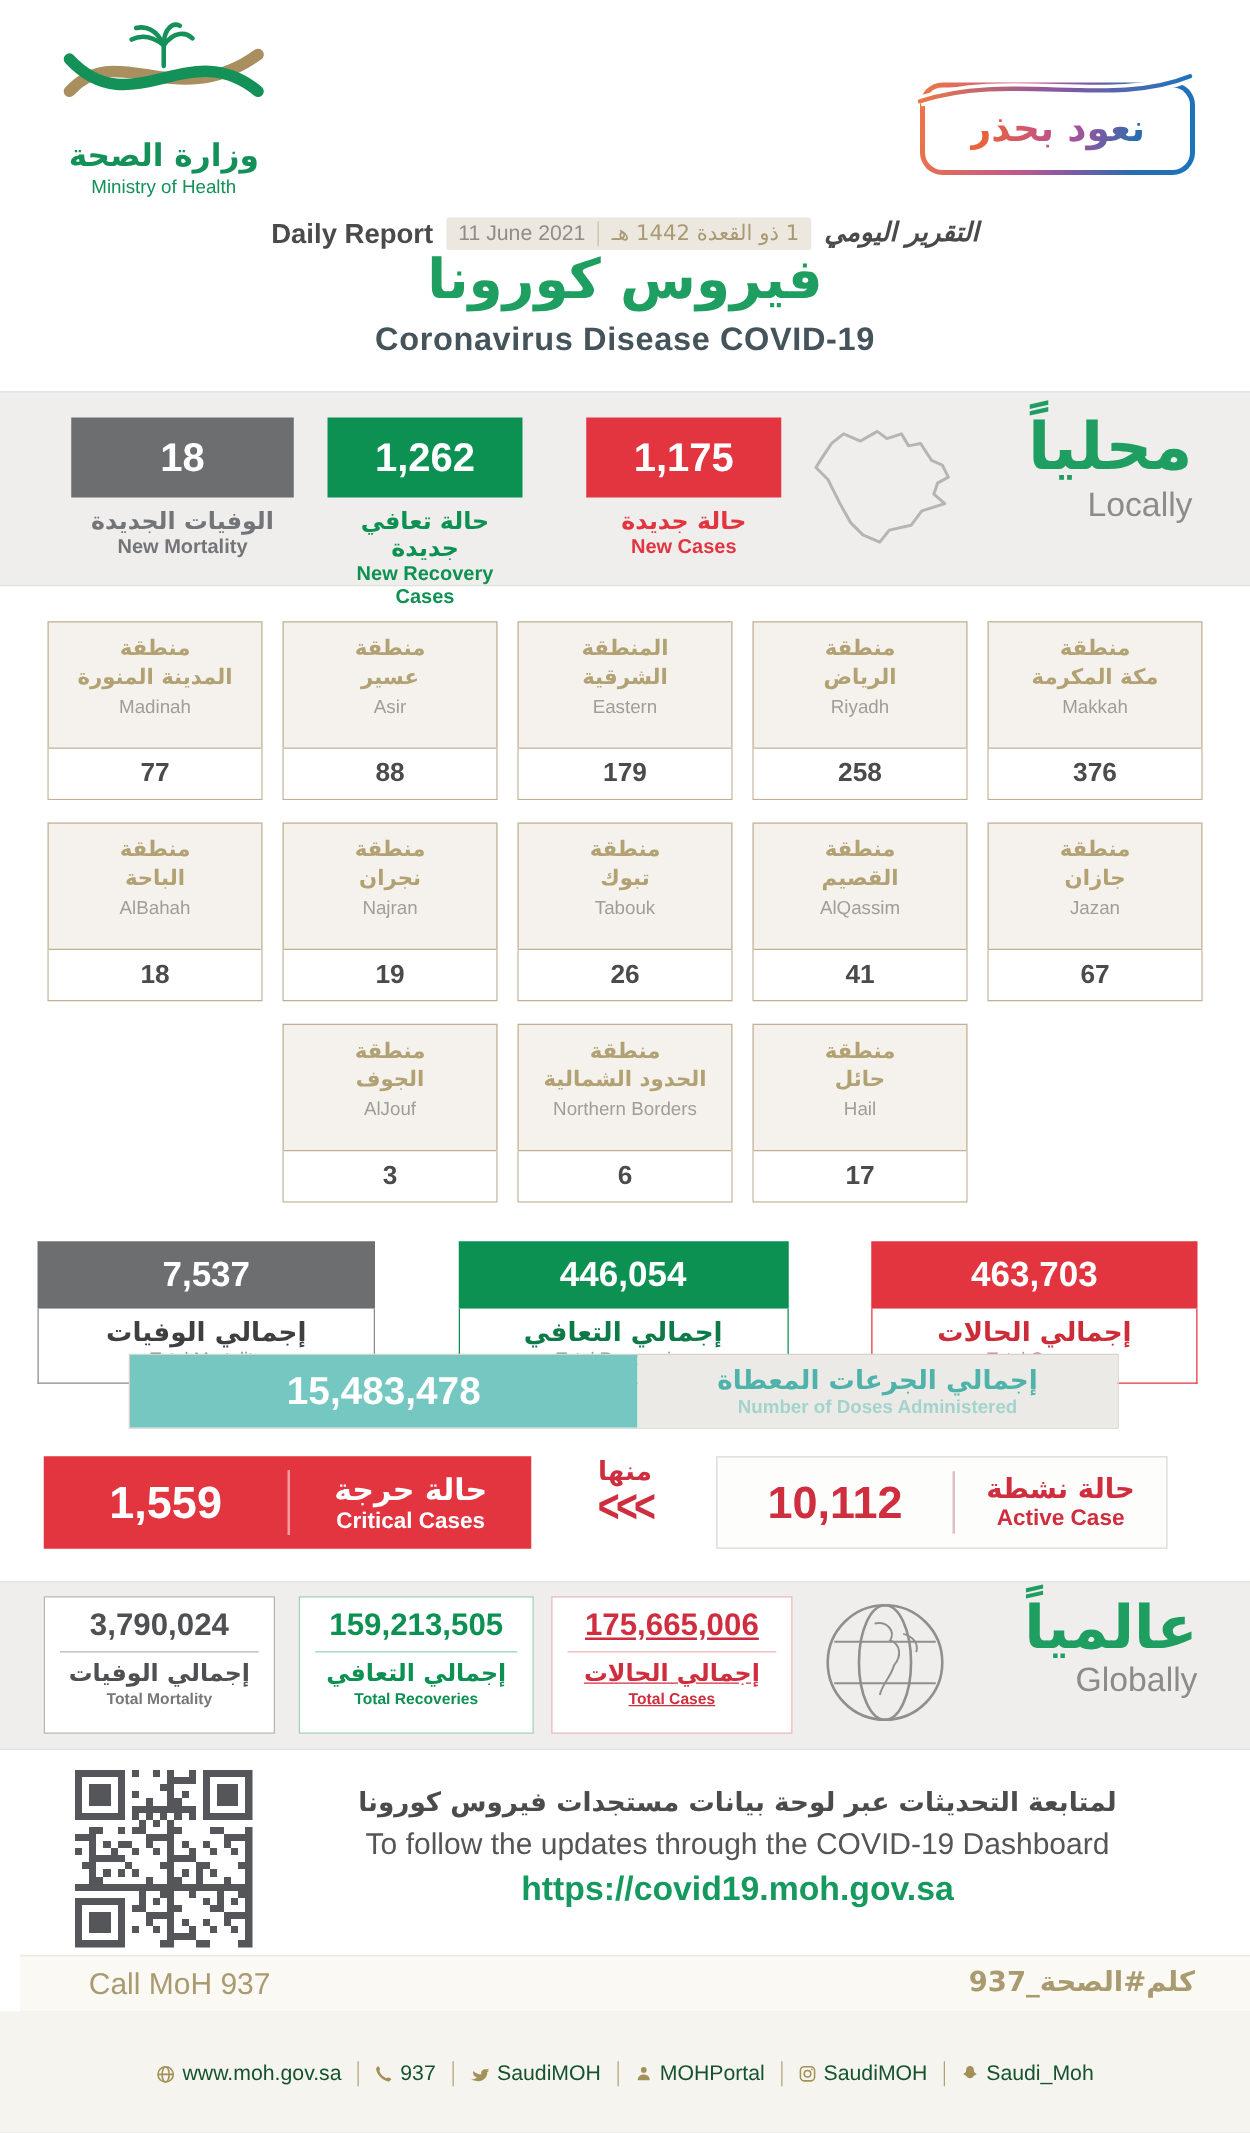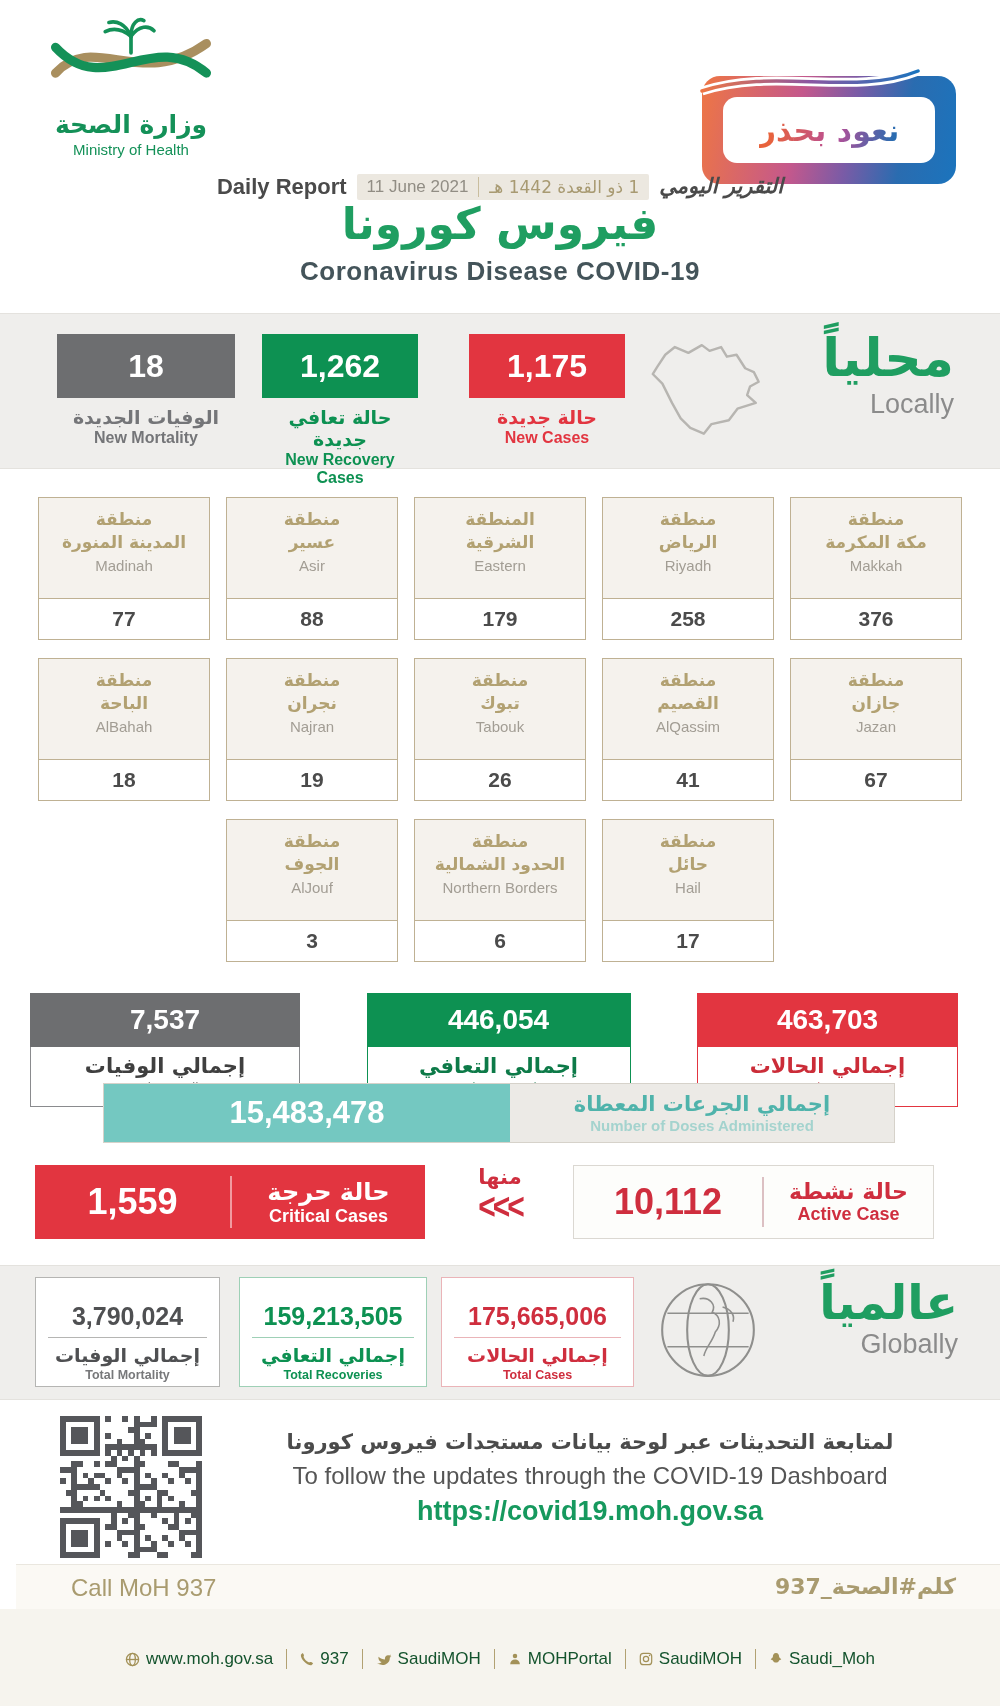--- a/index.html
+++ b/index.html
@@ -6,21 +6,21 @@
   .page{position:relative;width:1000px;height:1706px;margin:0 auto;background:#fff;overflow:hidden;
         font-family:"Liberation Sans",sans-serif;color:#4a4a4a;}
   .ar{font-family:"DejaVu Sans",sans-serif;}
 
   
   .logo{position:absolute;left:36px;top:16px;width:190px;text-align:center;}
   .logo svg{display:block;margin:0 auto;}
   .logo-ar{font-size:25px;font-weight:bold;color:#149158;margin-top:2px;}
   .logo-en{font-size:15px;color:#149158;margin-top:2px;}
 
-  .badge{position:absolute;right:44px;top:76px;width:212px;height:66px;border-radius:18px;padding:21px;
+  .badge{position:absolute;right:44px;top:66px;width:212px;height:66px;border-radius:18px;padding:4px;
          background:linear-gradient(100deg,#ee7644 0%,#c4588c 38%,#7a5ba6 58%,#2a6cb0 78%,#1b74bd 100%);}
   .badge-inner{width:100%;height:100%;border-radius:14px;background:#fff;display:flex;align-items:center;justify-content:center;}
   .badge-text{font-size:30px;font-weight:bold;
               background:linear-gradient(100deg,#e8633c 10%,#b84f97 55%,#2a6cb0 95%);
               -webkit-background-clip:text;background-clip:text;color:transparent;}
   .badge-swoosh{position:absolute;left:-8px;top:-13px;width:230px;height:34px;}
 
   .report-row{position:absolute;top:174px;left:0;width:100%;display:flex;justify-content:center;align-items:flex-start;gap:10px;}
   .rr-en{font-size:22px;font-weight:bold;color:#4a4a4a;}
   .rr-dates{display:flex;align-items:center;background:#ece8e0;padding:3px 10px;border-radius:2px;}
@@ -91,28 +91,28 @@
   .ab-num{width:188px;text-align:center;font-size:36px;font-weight:bold;}
   .avdiv{width:2px;height:50px;background:#dcc0c3;}
   .ab-label{flex:1;text-align:center;}
   .ab-ar{font-size:22px;font-weight:bold;}
   .ab-en{font-size:18px;font-weight:bold;}
 
   
   .band-globally{position:absolute;top:1265px;left:0;width:100%;height:133px;background:#efeeec;
                  border-top:1px solid #e4e2de;border-bottom:1px solid #e4e2de;}
   .gbox{position:absolute;top:11px;background:#fff;border:1.5px solid;box-sizing:border-box;
-        text-align:center;padding:24px 4px 8px;height:110px;}
+        text-align:center;padding:8px 4px 8px;height:110px;}
   .gb-num{font-size:25px;font-weight:bold;}
   .gb-rule{height:1px;margin:6px 8px 6px;}
   .gb-ar{font-size:19px;font-weight:bold;}
   .gb-en{font-size:12.5px;font-weight:bold;margin-top:2px;}
   .g-gray {border-color:#b5b5b3;color:#4f5052;} .g-gray  .gb-rule{background:#b5b5b3;} .g-gray .gb-en{color:#77787a;}
   .g-green{border-color:#9ed0b6;color:#0d9152;} .g-green .gb-rule{background:#9ed0b6;}
-  .g-red  {border-color:#eab4b8;color:#cf2e3e;} .g-red   .gb-rule{background:#eab4b8;}
+  .g-red  {border-color:#eab4b8;color:#cf2e3e;text-decoration:underline;} .g-red   .gb-rule{background:#eab4b8;}
   .glb-globe{position:absolute;left:658px;top:14px;}
   .glb-title{position:absolute;right:42px;top:10px;text-align:right;}
   .glb-title-ar{font-size:48px;font-weight:bold;color:#1f9e61;line-height:1.1;}
   .glb-title-en{font-size:27px;color:#8b8b8b;margin-top:0px;}
 
   
   .qr{position:absolute;left:60px;top:1416px;width:142px;height:142px;}
   .qr svg{width:100%;height:100%;}
   .db-ar{position:absolute;top:1430px;left:220px;right:40px;text-align:center;font-size:21px;font-weight:bold;color:#4b4b4b;}
   .db-en{position:absolute;top:1462px;left:220px;right:40px;text-align:center;font-size:24px;color:#555;}

